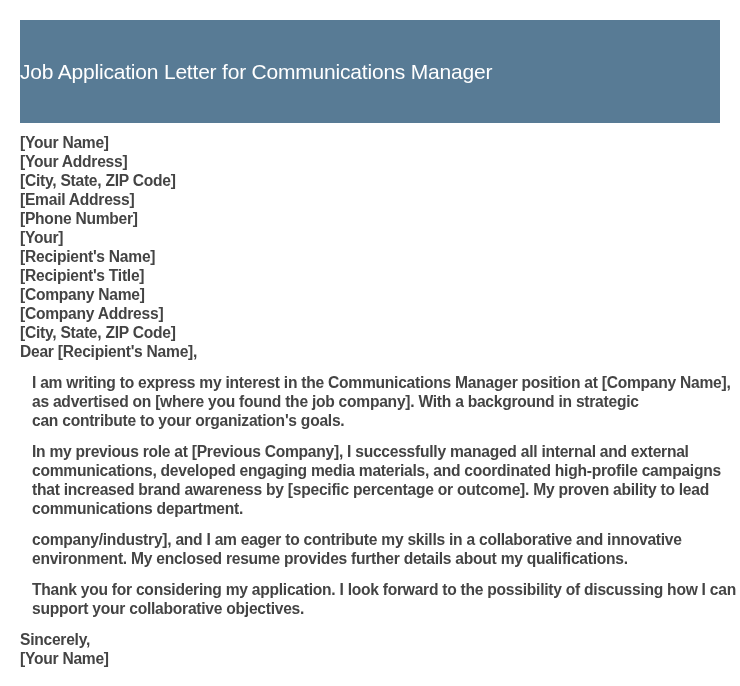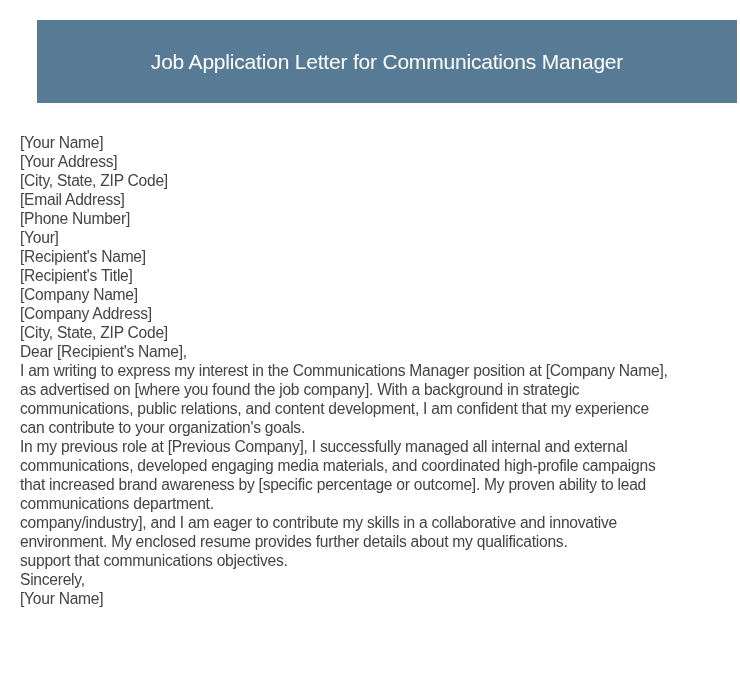--- a/index.html
+++ b/index.html
@@ -9,28 +9,28 @@
     }
     body {
       width: 740px;
       height: 686px;
       position: relative;
       overflow: hidden;
       font-family: "Liberation Sans", "DejaVu Sans", sans-serif;
     }
     .header {
       position: absolute;
-      left: 37px;
+      left: 20px;
       top: 20px;
       width: 700px;
-      height: 83px;
+      height: 103px;
       background: #587b95;
       display: flex;
       align-items: center;
-      justify-content: center;
+      justify-content: flex-start;
     }
     .header-title {
       color: #ffffff;
       font-size: 21px;
       font-weight: normal;
       letter-spacing: -0.2px;
       margin: 0;
     }
     .letter {
       position: absolute;
@@ -38,24 +38,25 @@
       top: 133px;
       width: 700px;
       color: #444444;
       font-size: 15.6px;
       line-height: 19px;
       letter-spacing: -0.25px;
     }
     .line {
       display: block;
       white-space: nowrap;
+      font-weight: bold;
     }
     .para {
       display: block;
-      margin: 0;
+      margin: 12px;
     }
   </style>
 </head>
 <body>
 
 <div class="header">
   <h1 class="header-title">Job Application Letter for Communications Manager</h1>
 </div>
 
 <div class="letter">
@@ -72,35 +73,35 @@
     <span class="line">[Recipient's Title]</span>
     <span class="line">[Company Name]</span>
     <span class="line">[Company Address]</span>
     <span class="line">[City, State, ZIP Code]</span>
   </div>
   <span class="line">Dear [Recipient's Name],</span>
 
   <div class="para">
     <span class="line">I am writing to express my interest in the Communications Manager position at [Company Name],</span>
     <span class="line">as advertised on [where you found the job company]. With a background in strategic</span>
-    <span class="line">communications, public relations, and content development, I am confident that my experience</span>
     <span class="line">can contribute to your organization's goals.</span>
   </div>
 
   <div class="para">
     <span class="line">In my previous role at [Previous Company], I successfully managed all internal and external</span>
     <span class="line">communications, developed engaging media materials, and coordinated high-profile campaigns</span>
     <span class="line">that increased brand awareness by [specific percentage or outcome]. My proven ability to lead</span>
     <span class="line">communications department.</span>
   </div>
 
   <div class="para">
     <span class="line">company/industry], and I am eager to contribute my skills in a collaborative and innovative</span>
     <span class="line">environment. My enclosed resume provides further details about my qualifications.</span>
   </div>
 
   <div class="para">
-    <span class="line">support that communications objectives.</span>
+    <span class="line">Thank you for considering my application. I look forward to the possibility of discussing how I can</span>
+    <span class="line">support your collaborative objectives.</span>
   </div>
 
   <span class="line">Sincerely,</span>
   <span class="line">[Your Name]</span>
 </div>
 
 </body></html>

